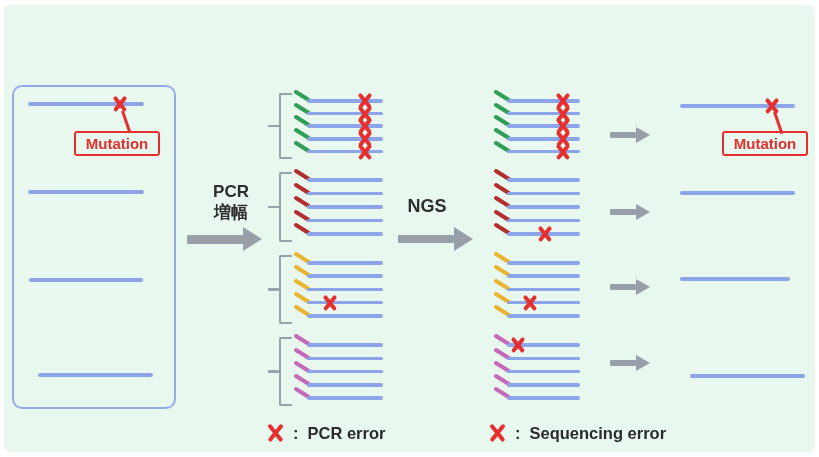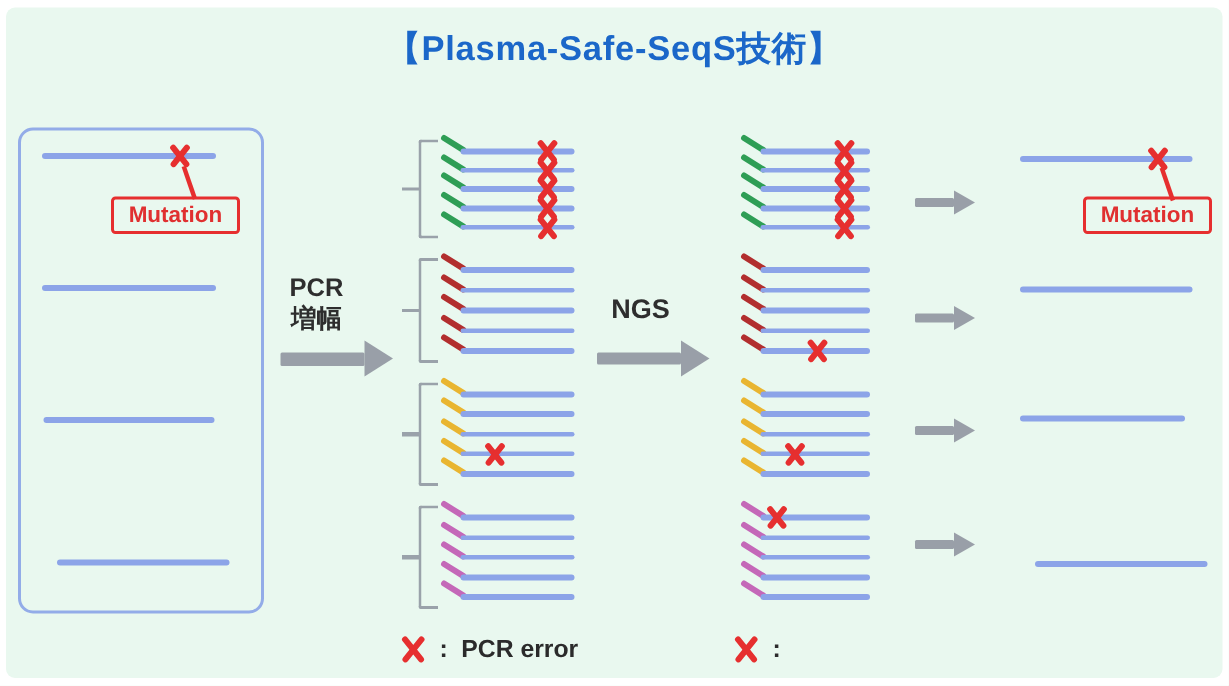--- a/index.html
+++ b/index.html
@@ -29,28 +29,27 @@
   .xmark.lg::before,.xmark.lg::after{width:21px;margin-left:-10.5px;}
   .legend-item{position:absolute;display:flex;align-items:center;gap:9px;height:24px;font-size:16.5px;font-weight:bold;color:#2b2b2b;}
   .legend-sep{color:#2b2b2b;}
 </style>
 </head>
 <body>
 
 <div class="frame">
   <div class="canvas"></div>
 
-  <div class="title">【Plasma-Safe-SeqS技術】</div>
 
   <div class="panel"></div>
 
   <div class="connector" style="left:121px;top:111px;"></div>
   <div class="mutbox" style="left:74px;top:131px;">Mutation</div>
 
-  <div class="steplabel" style="left:179px;top:181px;width:64px;font-size:17px;line-height:21px;">
+  <div class="steplabel" style="left:199px;top:181px;width:64px;font-size:17px;line-height:21px;">
     <div>PCR</div>
     <div>増幅</div>
   </div>
   <div class="ashaft" style="left:187px;top:235px;width:56px;height:8.5px;"></div>
   <div class="ahead" style="left:243px;top:227px;border-width:12px 0 12px 19px;"></div>
 
   <div class="steplabel" style="left:398px;top:196px;width:58px;font-size:18px;">NGS</div>
   <div class="ashaft" style="left:398px;top:234.5px;width:56px;height:8.5px;"></div>
   <div class="ahead" style="left:454px;top:227px;border-width:12px 0 12px 19px;"></div>
 
@@ -181,14 +180,15 @@
     </div>
 
   <div class="legend-item" style="left:266px;top:421px;">
     <span class="xmark lg"></span>
     <span class="legend-sep">:</span>
     <span>PCR error</span>
   </div>
   <div class="legend-item" style="left:488px;top:421px;">
     <span class="xmark lg"></span>
     <span class="legend-sep">:</span>
+    <span>Sequencing error</span>
   </div>
 </div>
 
 </body></html>

